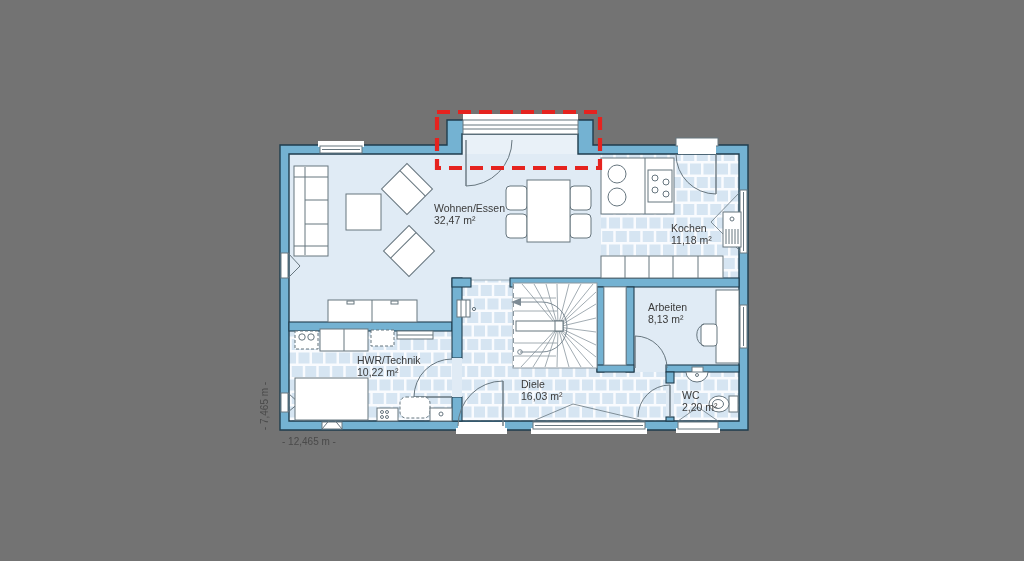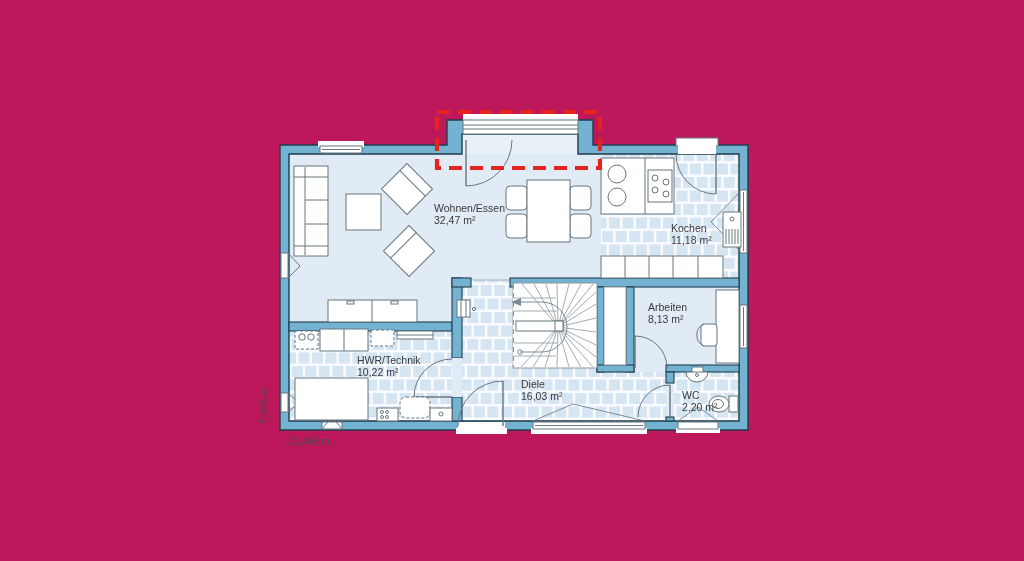--- a/index.html
+++ b/index.html
@@ -1,16 +1,16 @@
 <!DOCTYPE html>
 <html><head>
 <meta charset="utf-8">
 <style>
   html,body{margin:0;padding:0;background:#ffffff;}
-  #canvas{position:relative;width:1024px;height:561px;background:#be185d;overflow:hidden;
+  #canvas{position:relative;width:1024px;height:561px;background:#737373;overflow:hidden;
           font-family:"Liberation Sans", sans-serif;}
   svg{position:absolute;left:0;top:0;}
   text{font-family:"Liberation Sans", sans-serif;}
   .room-label{font-size:10.5px;fill:#3a3a3a;}
   .dim-label{font-size:10px;fill:#4a4a4a;}
 </style>
 </head>
 <body>
 
 <div id="canvas">

